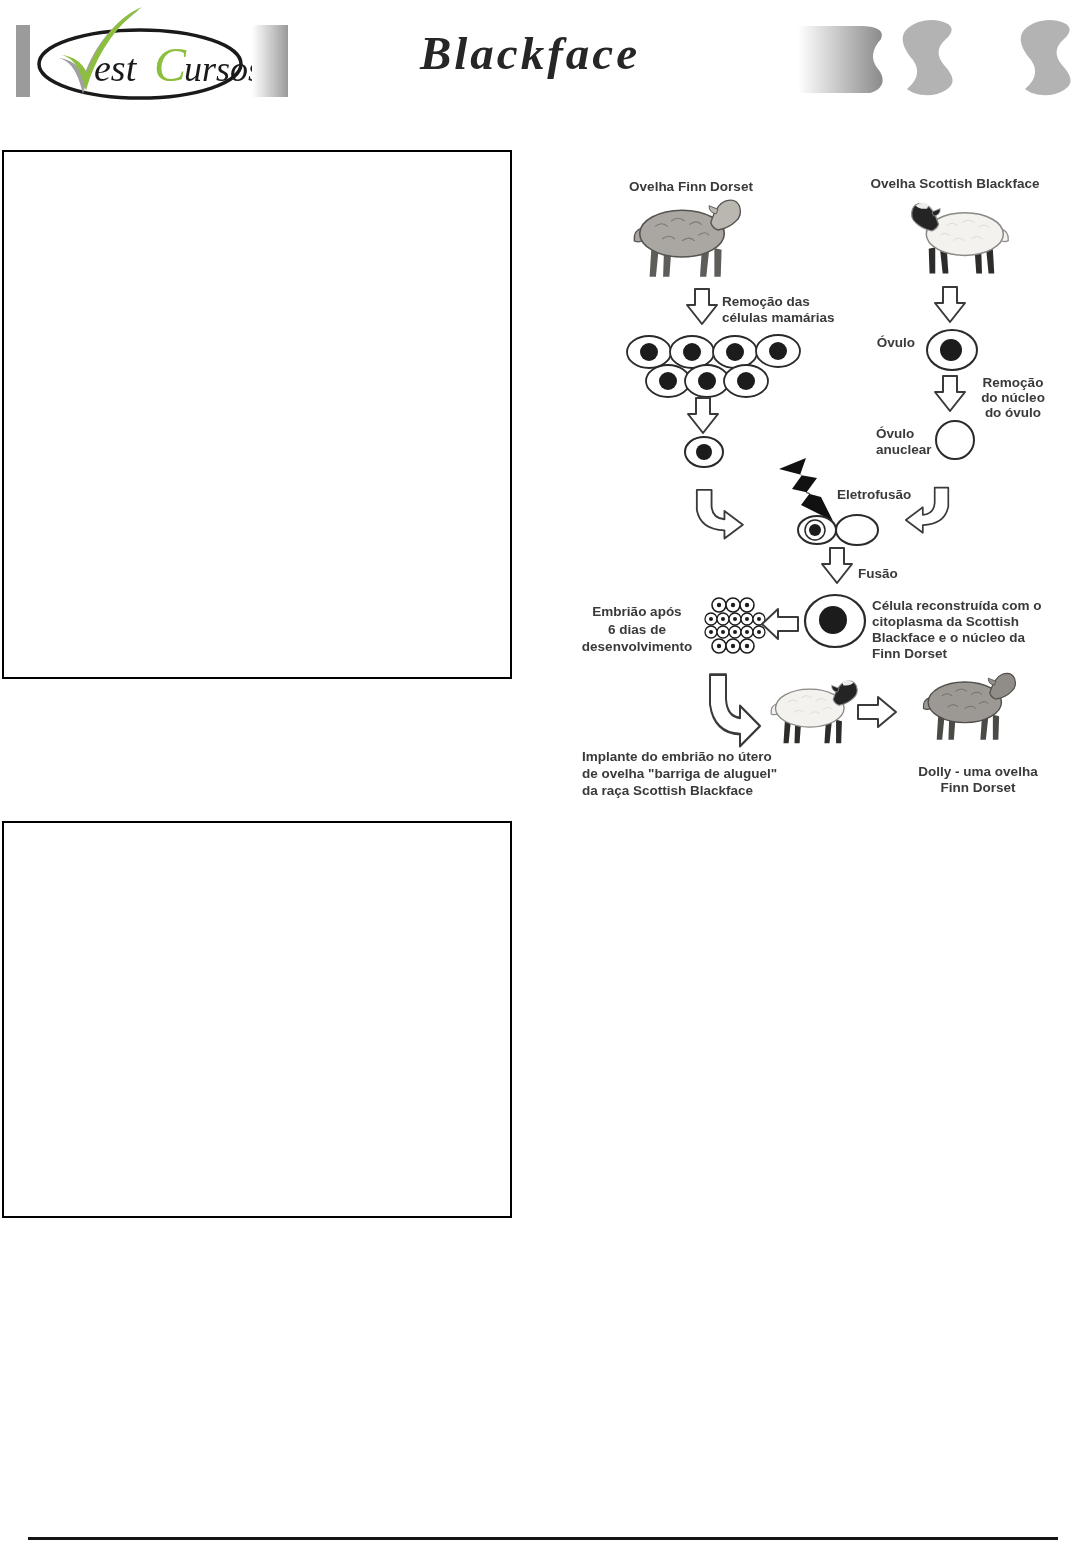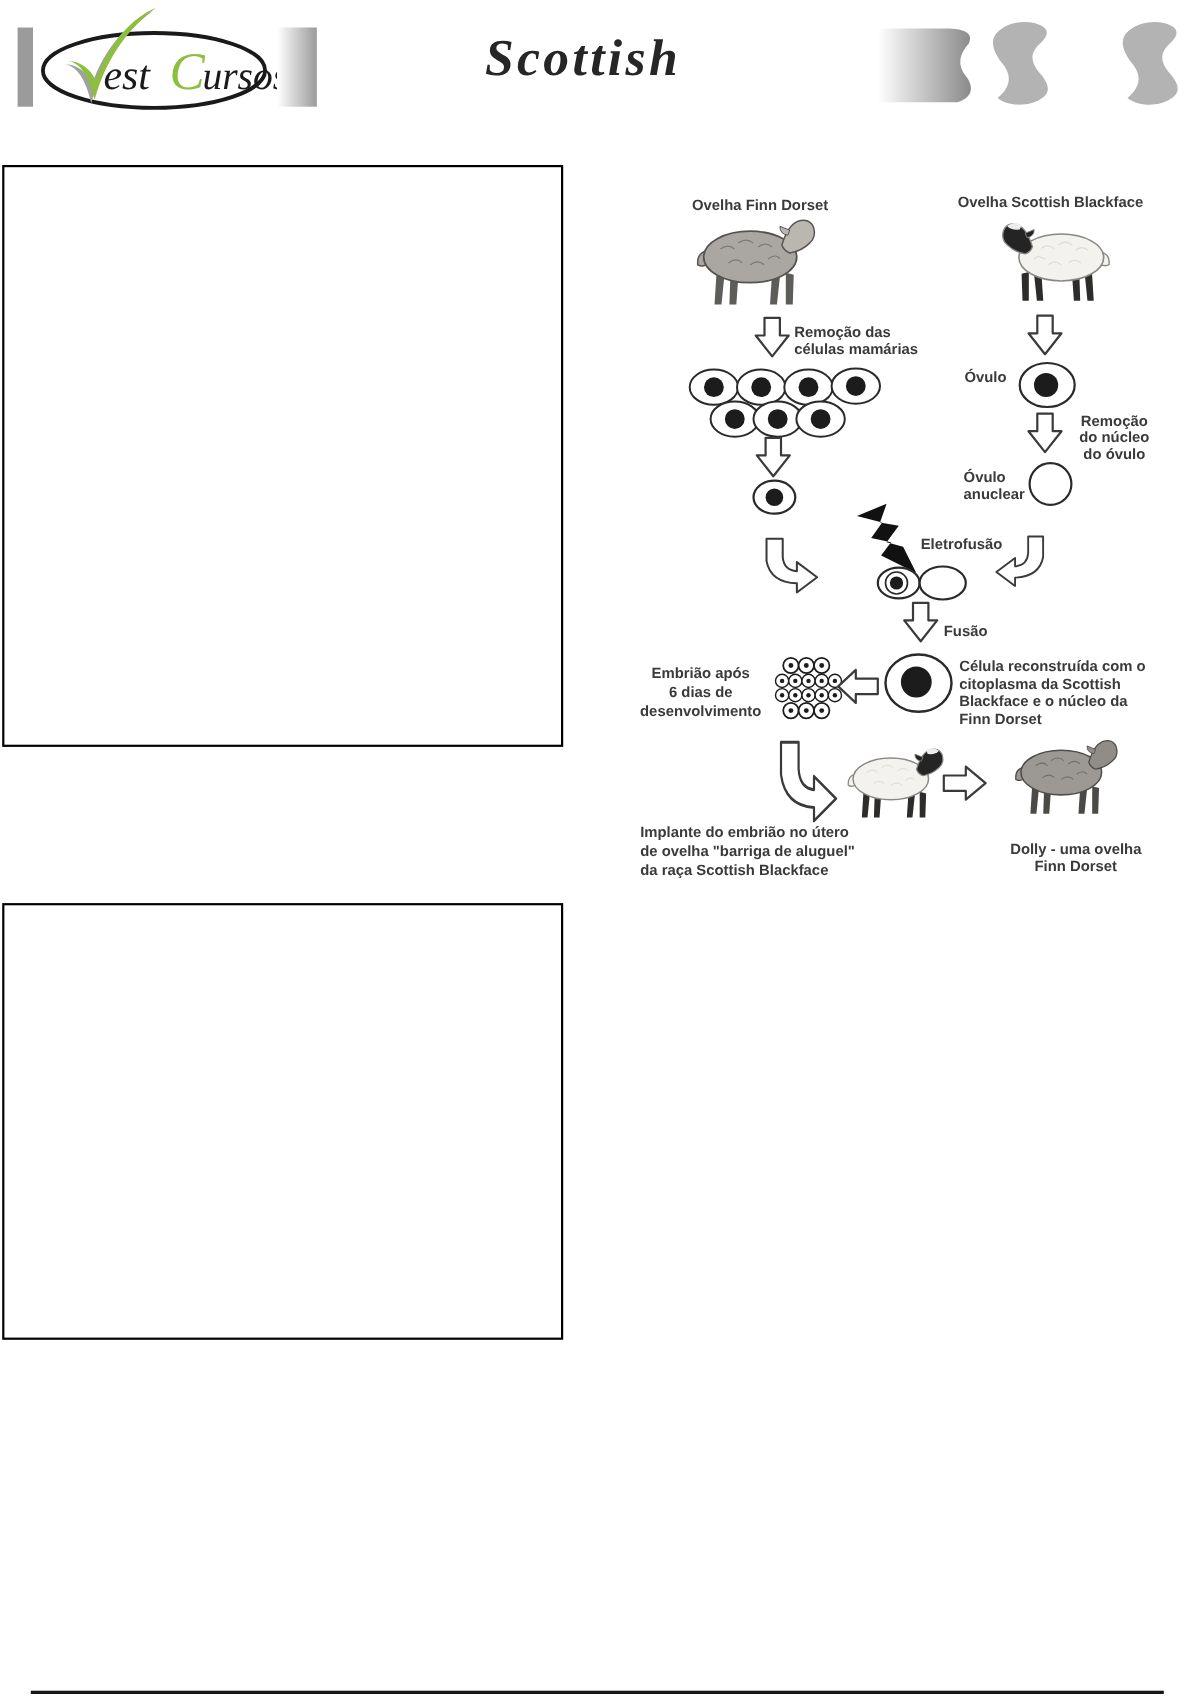--- a/index.html
+++ b/index.html
@@ -35,21 +35,21 @@
   <ellipse cx="110" cy="62" rx="101" ry="34" fill="#fff" stroke="#1a1a1a" stroke-width="3.5"></ellipse>
   <path d="M31,53 C43,55 51,67 56,89 C65,55 85,24 112,5 C90,13 67,41 57,71 C52,60 43,54 31,53 Z" transform="translate(-3,3)" fill="#a0a0a0"></path>
   <path d="M31,53 C43,55 51,67 56,89 C65,55 85,24 112,5 C90,13 67,41 57,71 C52,60 43,54 31,53 Z" fill="#8dbf3e"></path>
   <text x="64" y="79" font-family="Liberation Serif,serif" font-style="italic" font-size="38" fill="#1a1a1a">est</text>
   <text x="124" y="79" font-family="Liberation Serif,serif" font-style="italic" font-size="48" fill="#8dbf3e">C</text>
   <text x="154" y="79" font-family="Liberation Serif,serif" font-style="italic" font-size="36" fill="#1a1a1a">ursos</text>
 </svg>
 
 <div class="abs logo-right-bar"></div>
 
-<div class="abs page-title">Scottish</div>
+<div class="abs page-title">Blackface</div>
 
 <svg class="abs swooshes" viewBox="0 0 284 84" xmlns="http://www.w3.org/2000/svg">
   <defs>
     <linearGradient id="gswoosh" x1="0" y1="0" x2="1" y2="0">
       <stop offset="0" stop-color="#ffffff"></stop>
       <stop offset="1" stop-color="#8a8a8a"></stop>
     </linearGradient>
   </defs>
   <path d="M10,8 L72,8 C88,8 97,12 93,21 C84,31 82,41 90,51 C98,61 96,71 82,75 L10,75 Z" fill="url(#gswoosh)"></path>
   <path d="M118,12 C128,1 148,-1 160,6 C166,10 164,16 158,21 C149,29 148,37 156,47

